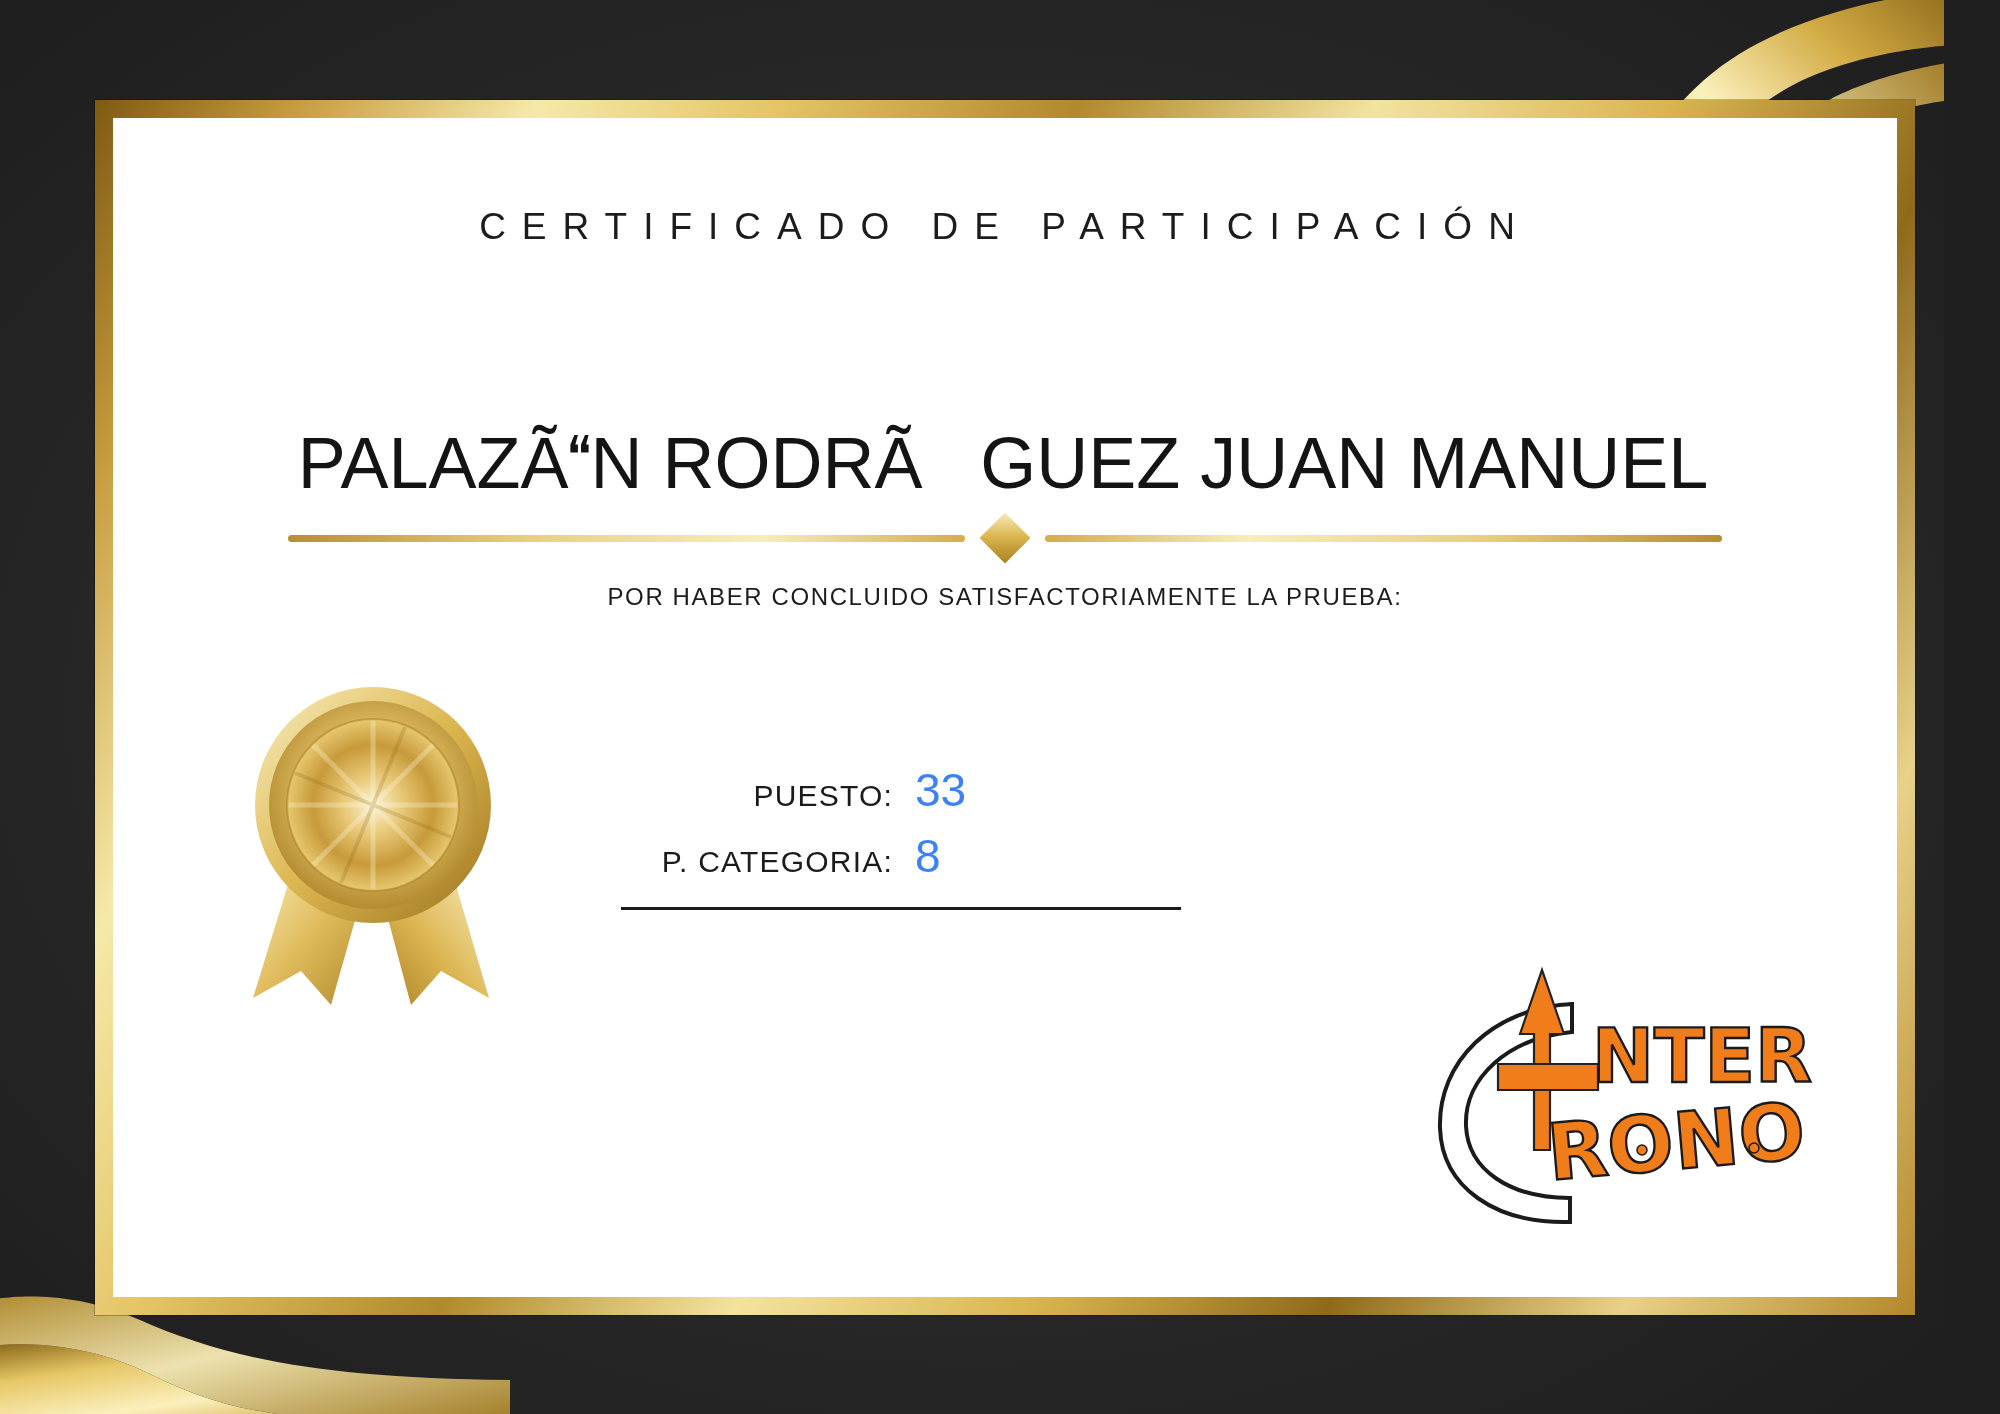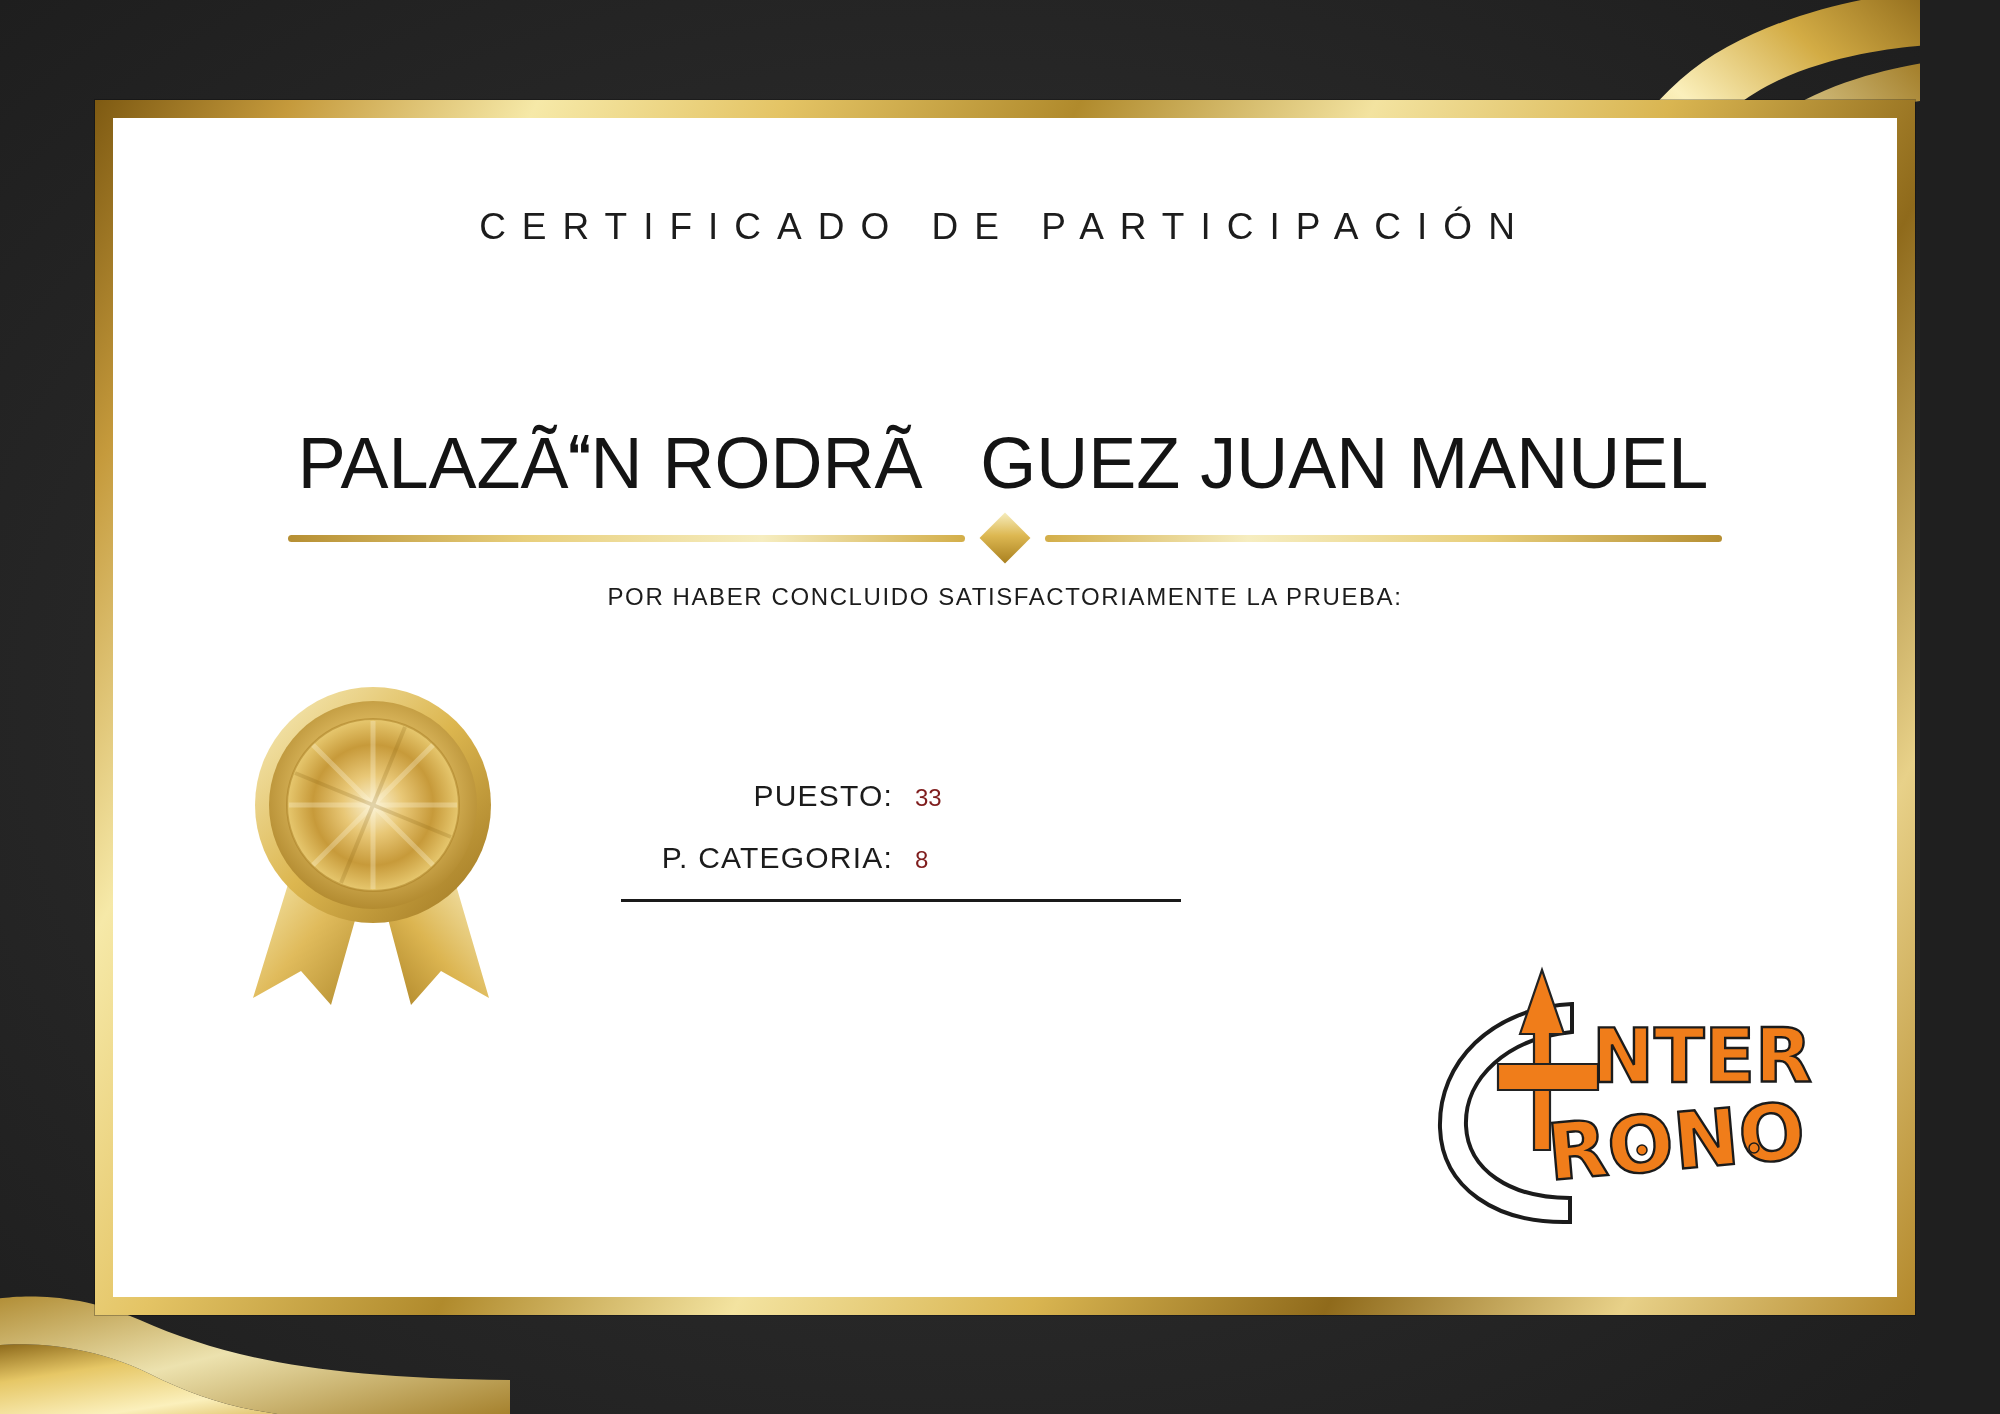--- a/index.html
+++ b/index.html
@@ -14,20 +14,21 @@
     font-family: "Liberation Sans", sans-serif;
   }
 
   
   .certificate {
     position: relative;
     width: 1920px;
     height: 1414px;
     background: #2b2b2b;
     overflow: hidden;
+    padding-left: 24px;
   }
 
   
   .dark-base {
     position: absolute;
     inset: 0;
     background:
       radial-gradient(ellipse at 50% 50%, #333 0%, #272727 60%, #1e1e1e 100%);
   }
 
@@ -154,22 +155,22 @@
   .result-label {
     width: 300px;
     text-align: right;
     font-size: 30px;
     letter-spacing: 1.2px;
     color: #1b1b1b;
     margin-top: 16px;
   }
   .result-value {
     padding-left: 22px;
-    font-size: 24px;
-    color: #7f1d1d;
+    font-size: 46px;
+    color: #3b82f6;
   }
   .signature-line {
     margin-top: 24px;
     margin-left: 28px;
     width: 560px;
     height: 3px;
     background: #1a1a1a;
   }
 
   

